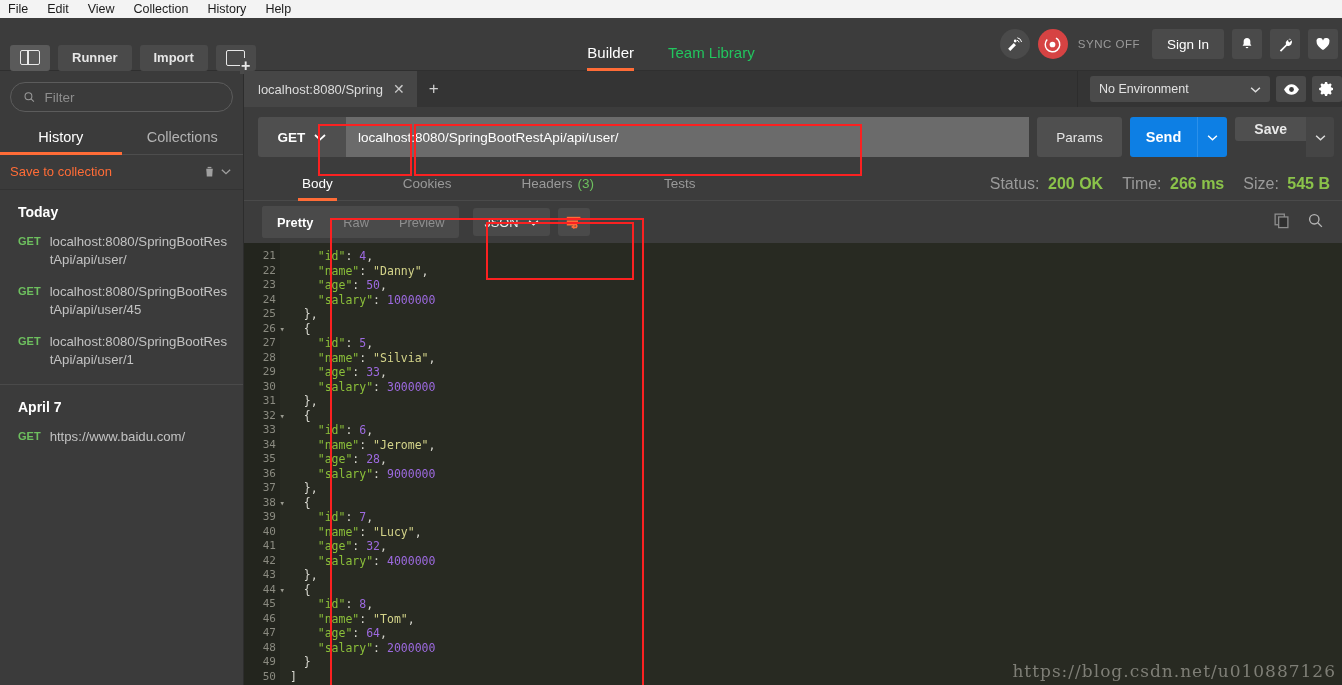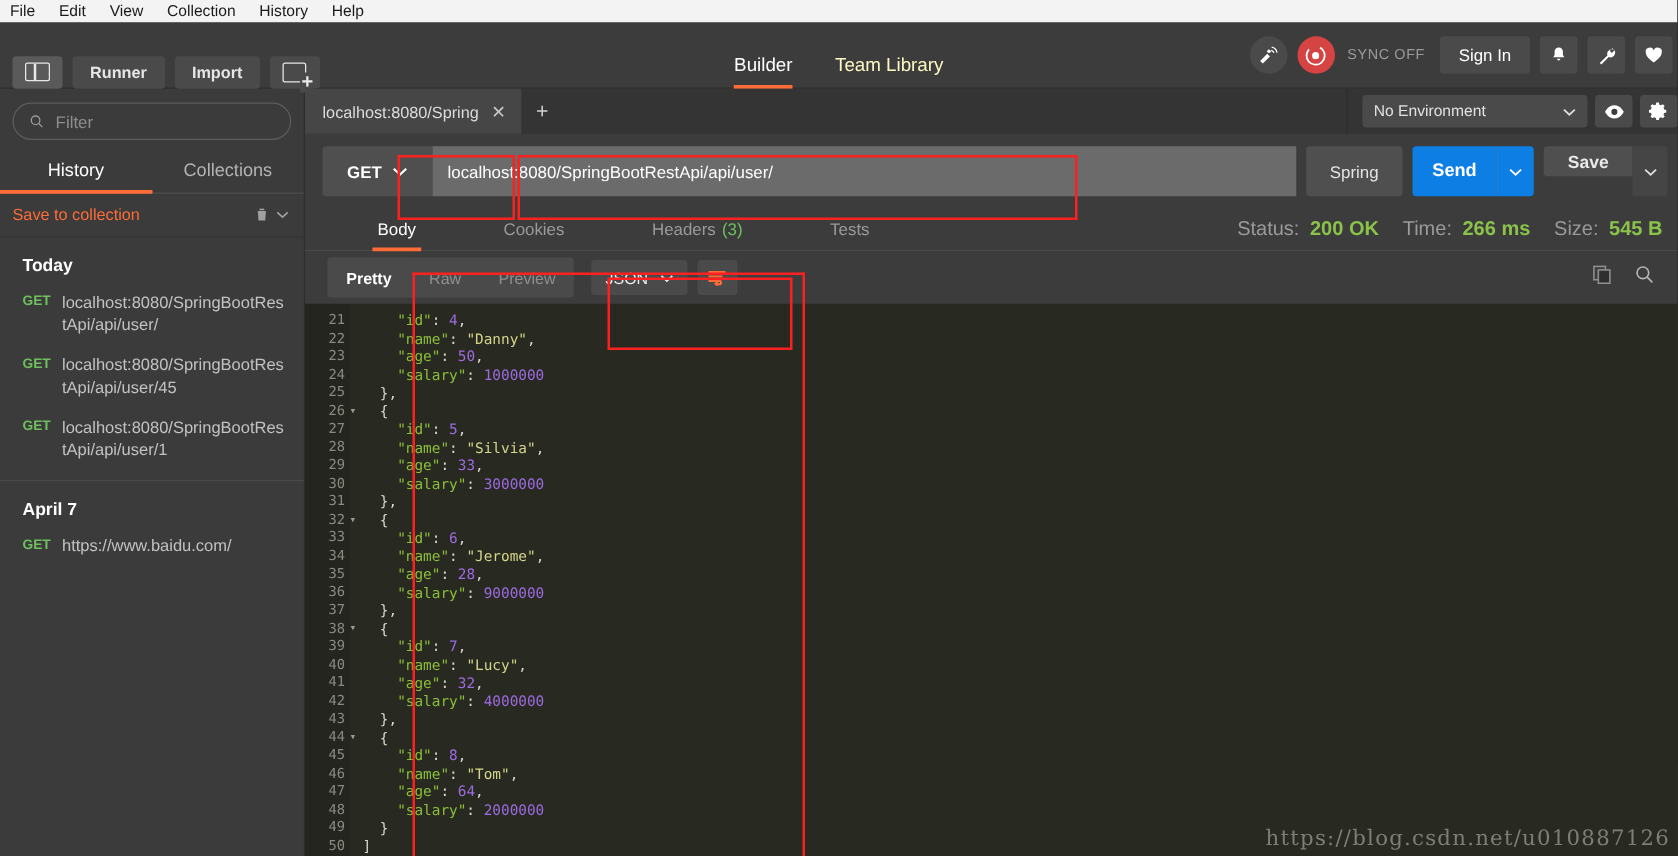--- a/index.html
+++ b/index.html
@@ -47,21 +47,21 @@
   .newwin-ico { width: 19px; height: 16px; border: 1.7px solid #e8e8e8; border-radius: 2px; position: relative; }
   .newwin-ico::before { content:"+"; position:absolute; right:-7px; bottom:-9px; font-size:16px; color:#e8e8e8; font-weight:bold; line-height:1; background:#4a4a4a; padding: 0 1px; }
 
   .tb-center {
     position: absolute; left: 0; right: 0; top: 0; height: 53px;
     display: flex; align-items: flex-end; justify-content: center; gap: 34px;
     pointer-events: none;
   }
   .tb-tab {
     pointer-events: auto;
-    font-size: 15px; color: #fef9c3; padding-bottom: 10px;
+    font-size: 15px; color: #22c55e; padding-bottom: 10px;
     cursor: pointer; position: relative;
   }
   .tb-tab.active { color: #fff; }
   .tb-tab.active::after {
     content:""; position:absolute; left: 0; right: 0; bottom: 0;
     height: 3px; background: #ff6c37;
   }
 
   .tb-right {
     margin-left: auto; display: flex; align-items: center;
@@ -416,21 +416,21 @@
       </div>
 
       <div class="url-row">
         <div class="method-box">
           <span>GET</span>
           <svg width="12" height="8" viewBox="0 0 12 8">
             <path d="M1 2 L6 6.6 L11 2" fill="none" stroke="#fff" stroke-width="1.8"></path>
           </svg>
         </div>
         <input class="url-input" value="localhost:8080/SpringBootRestApi/api/user/" style="">
-        <button class="params-btn">Spring</button>
+        <button class="params-btn">Params</button>
         <div class="send-group">
           <button class="send-btn">Send</button>
           <div class="send-caret">
             <svg width="11" height="7" viewBox="0 0 12 8">
               <path d="M1 2 L6 6.6 L11 2" fill="none" stroke="#fff" stroke-width="1.7"></path>
             </svg>
           </div>
         </div>
         <div class="save-group">
           <button class="save-btn">Save</button>

